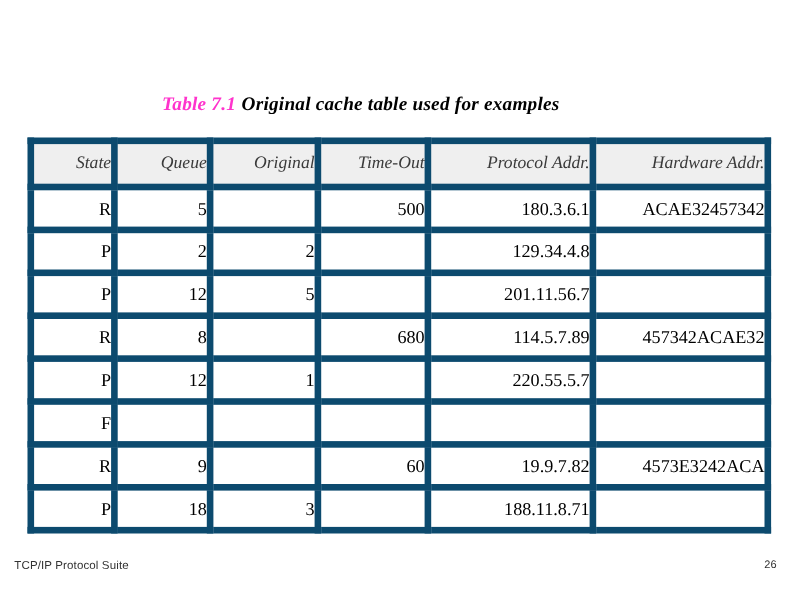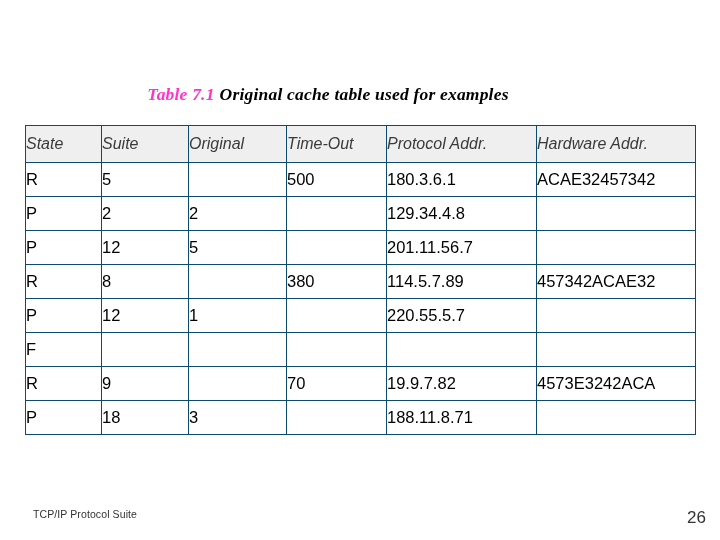--- a/index.html
+++ b/index.html
@@ -45,25 +45,25 @@
     width: 670px;
   }
   table.cache {
     border-collapse: collapse;
     table-layout: fixed;
     width: 670px;
     background: #ffffff;
   }
   table.cache th,
   table.cache td {
-    border: 1px solid #0c4a6e;
+    border: 6px solid #0c4a6e;
     height: 33px;
-    text-align: left;
+    text-align: right;
     vertical-align: middle;
-    font-family: Liberation Sans, sans-serif;
+    font-family: Liberation Serif, serif;
     font-size: 16.5px;
     color: #000000;
     padding: 0;
   }
   table.cache thead th {
     background: #efefef;
     font-style: italic;
     font-weight: normal;
     color: #3a3a3a;
     font-size: 16px;
@@ -80,28 +80,27 @@
   col.c-hardware  { width: 159px; }
 
   .footer-left {
     position: absolute;
     left: 13px;
     top: 508px;
     font-family: "Liberation Sans", sans-serif;
     font-size: 10.5px;
     color: #333333;
     letter-spacing: 0.1px;
-    margin-left: 20px;
   }
   .footer-right {
     position: absolute;
     right: 14px;
     top: 508px;
     font-family: "Liberation Sans", sans-serif;
-    font-size: 17px;
+    font-size: 10px;
     color: #333333;
   }
 </style>
 </head>
 <body>
 
 <div class="slide">
 
   <div class="title-line">
     <span class="title-label">Table 7.1</span><span class="title-text">Original cache table used for examples</span>
@@ -113,21 +112,21 @@
         <col class="c-state">
         <col class="c-queue">
         <col class="c-attempt">
         <col class="c-timeout">
         <col class="c-protocol">
         <col class="c-hardware">
       </colgroup>
       <thead>
         <tr>
           <th>State</th>
-          <th>Suite</th>
+          <th>Queue</th>
           <th>Original</th>
           <th>Time-Out</th>
           <th>Protocol Addr.</th>
           <th>Hardware Addr.</th>
         </tr>
       </thead>
       <tbody>
         <tr>
           <td>R</td>
           <td>5</td>
@@ -149,21 +148,21 @@
           <td>12</td>
           <td>5</td>
           <td></td>
           <td>201.11.56.7</td>
           <td></td>
         </tr>
         <tr>
           <td>R</td>
           <td>8</td>
           <td></td>
-          <td>380</td>
+          <td>680</td>
           <td>114.5.7.89</td>
           <td>457342ACAE32</td>
         </tr>
         <tr>
           <td>P</td>
           <td>12</td>
           <td>1</td>
           <td></td>
           <td>220.55.5.7</td>
           <td></td>
@@ -173,21 +172,21 @@
           <td></td>
           <td></td>
           <td></td>
           <td></td>
           <td></td>
         </tr>
         <tr>
           <td>R</td>
           <td>9</td>
           <td></td>
-          <td>70</td>
+          <td>60</td>
           <td>19.9.7.82</td>
           <td>4573E3242ACA</td>
         </tr>
         <tr>
           <td>P</td>
           <td>18</td>
           <td>3</td>
           <td></td>
           <td>188.11.8.71</td>
           <td></td>

